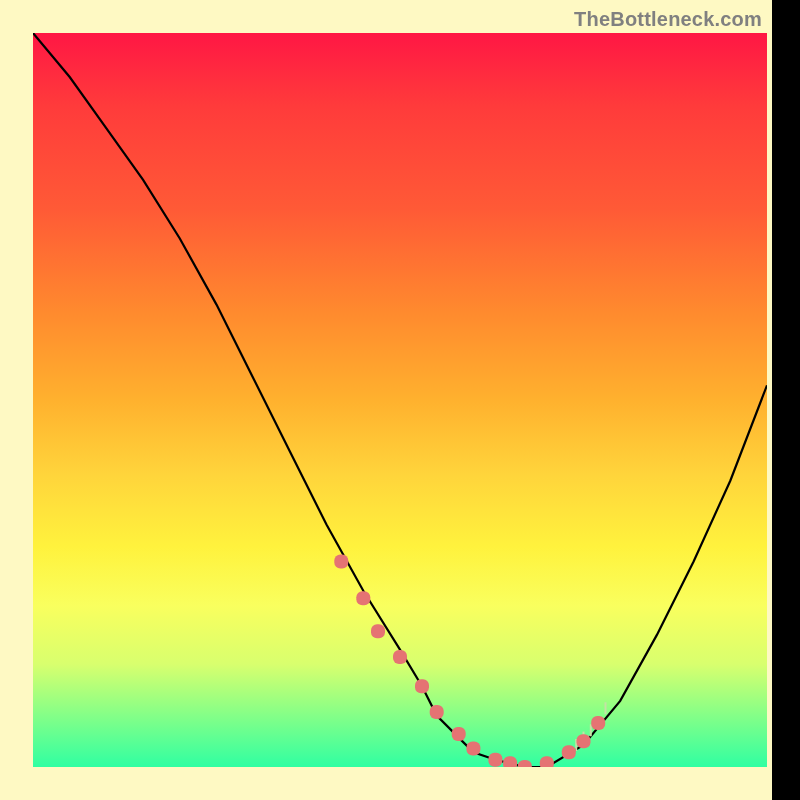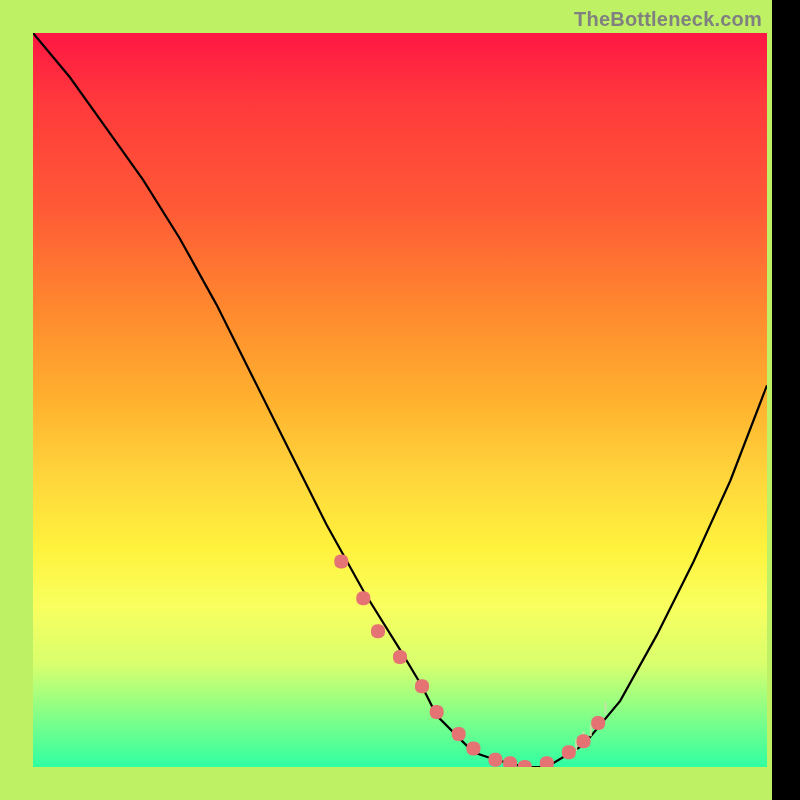--- a/index.html
+++ b/index.html
@@ -8,21 +8,21 @@
   background: #000;
   width: 800px;
   height: 800px;
   overflow: hidden;
   font-family: Arial, sans-serif;
 }
 .chart-container {
   position: relative;
   width: 772px;
   height: 800px;
-  background: #bef264;
+  background: #fef9c3;
 }
 .plot-area {
   position: absolute;
   left: 33px;
   top: 33px;
   width: 734px;
   height: 734px;
 }
 .gradient-bg {
   position: absolute;

